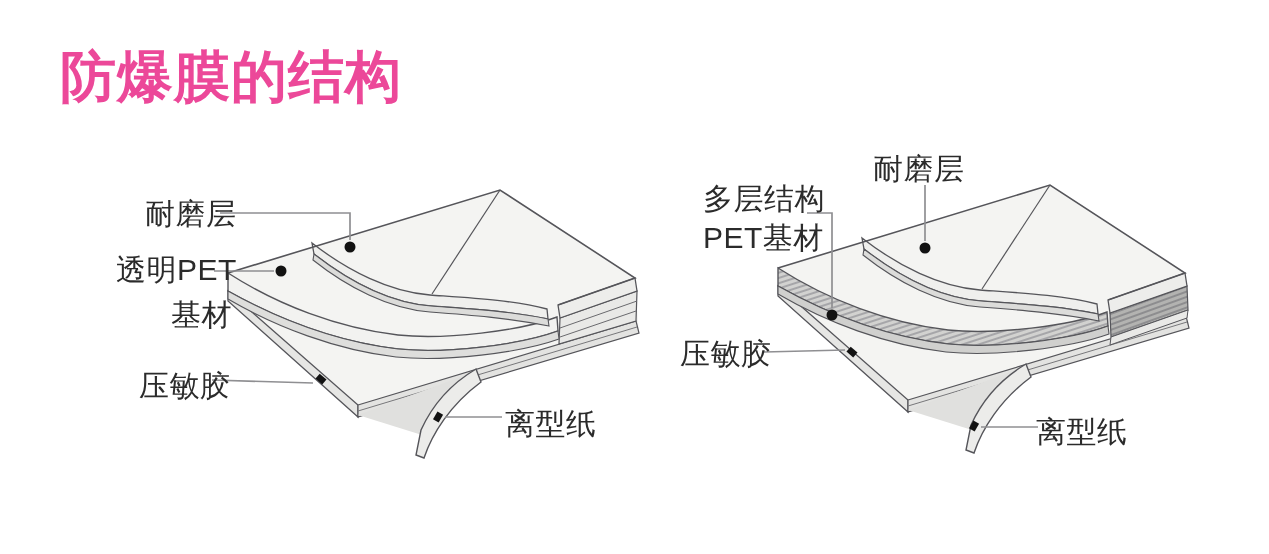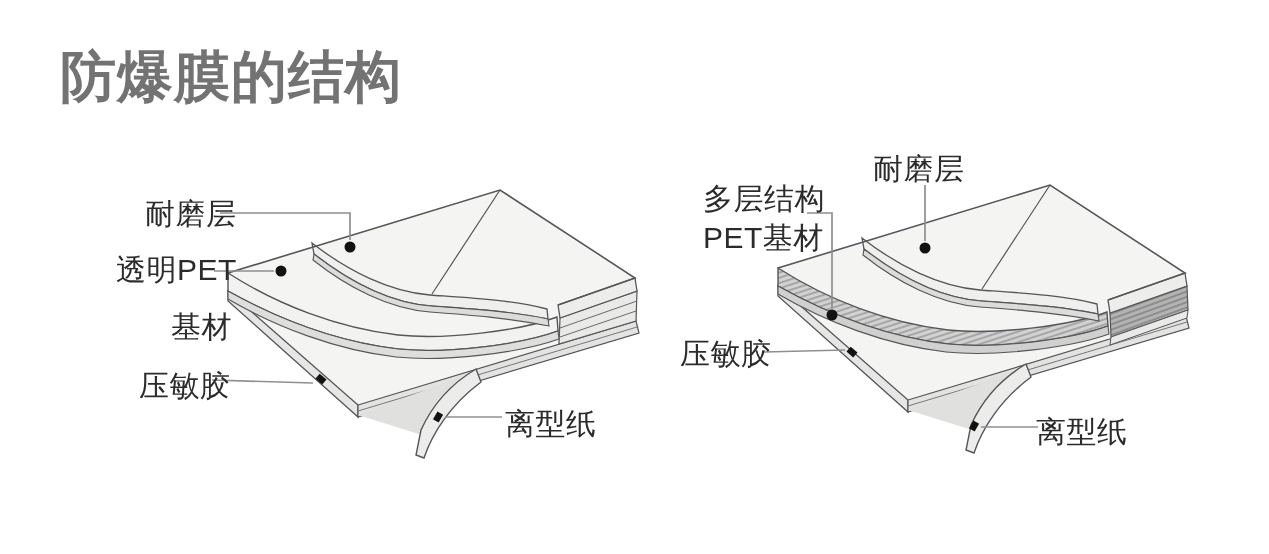--- a/index.html
+++ b/index.html
@@ -3,21 +3,21 @@
 <meta charset="utf-8">
 <style>
   html,body{margin:0;padding:0;}
   body{
     width:1269px;height:554px;position:relative;overflow:hidden;
     background:#ffffff;
     font-family:"Liberation Sans","DejaVu Sans",sans-serif;
   }
   .page-title{
     position:absolute;left:60px;top:40px;
-    font-size:56px;font-weight:600;color:#737373;letter-spacing:1px;
+    font-size:56px;font-weight:600;color:#ec4899;letter-spacing:1px;
     white-space:nowrap;
     font-family:Liberation Serif, serif;
   }
   .diagram{position:absolute;}
   .diagram svg{display:block;}
   .lbl{
     position:absolute;color:#2b2b2b;font-size:30px;line-height:1.1;
     white-space:nowrap;letter-spacing:0.5px;
   }
 </style>
@@ -67,21 +67,21 @@
 
     <circle cx="250" cy="102" r="5.5" fill="#121212"></circle>
     <circle cx="181" cy="126" r="5.5" fill="#121212"></circle>
     <rect x="216.5" y="230.8" width="9" height="6.5" fill="#121212" transform="rotate(41 221 234)"></rect>
     <rect x="333.5" y="268.8" width="9" height="6.5" fill="#121212" transform="rotate(-60 338 272)"></rect>
   </svg>
 </div>
 
 <div class="lbl" style="left:145px;top:197px;">耐磨层</div>
 <div class="lbl" style="left:116px;top:253px;text-align:center;">透明PET</div>
-<div class="lbl" style="left:171px;top:310px;">基材</div>
+<div class="lbl" style="left:171px;top:298px;">基材</div>
 <div class="lbl" style="left:139px;top:369px;">压敏胶</div>
 <div class="lbl" style="left:505px;top:407px;">离型纸</div>
 
 <div class="diagram" style="left:650px;top:140px;width:560px;height:360px;">
   <svg width="560" height="360" viewBox="0 0 560 360">
     <defs>
       <pattern id="hatchCurlR" patternUnits="userSpaceOnUse" width="5" height="5" patternTransform="rotate(-18)">
         <rect width="5" height="5" fill="#d2d2d0"></rect>
         <line x1="0" y1="1" x2="5" y2="1" stroke="#83838a" stroke-width="1.1"></line>
       </pattern>

